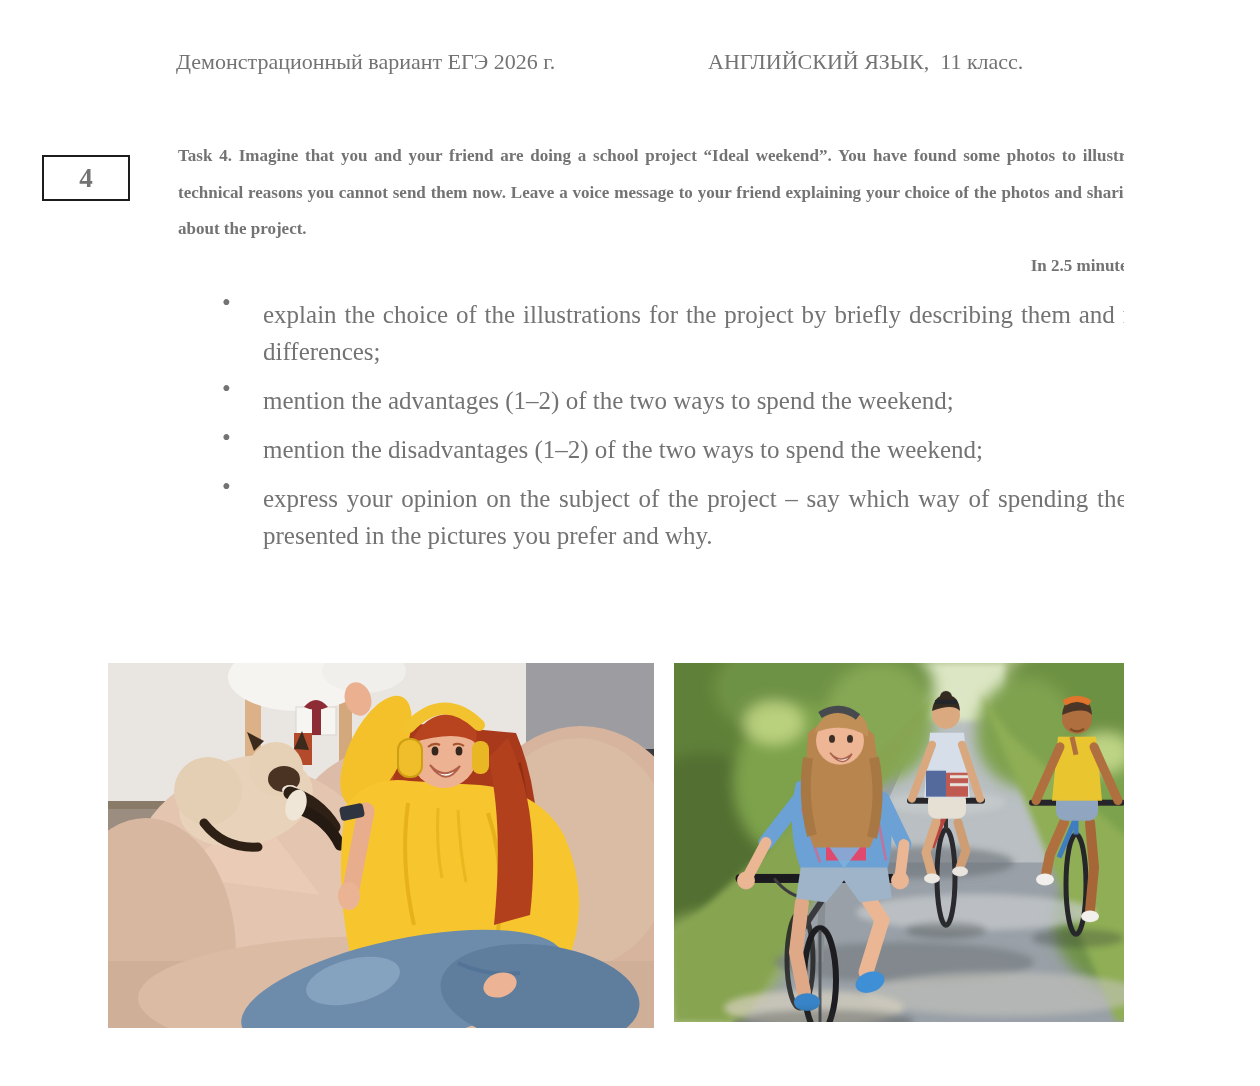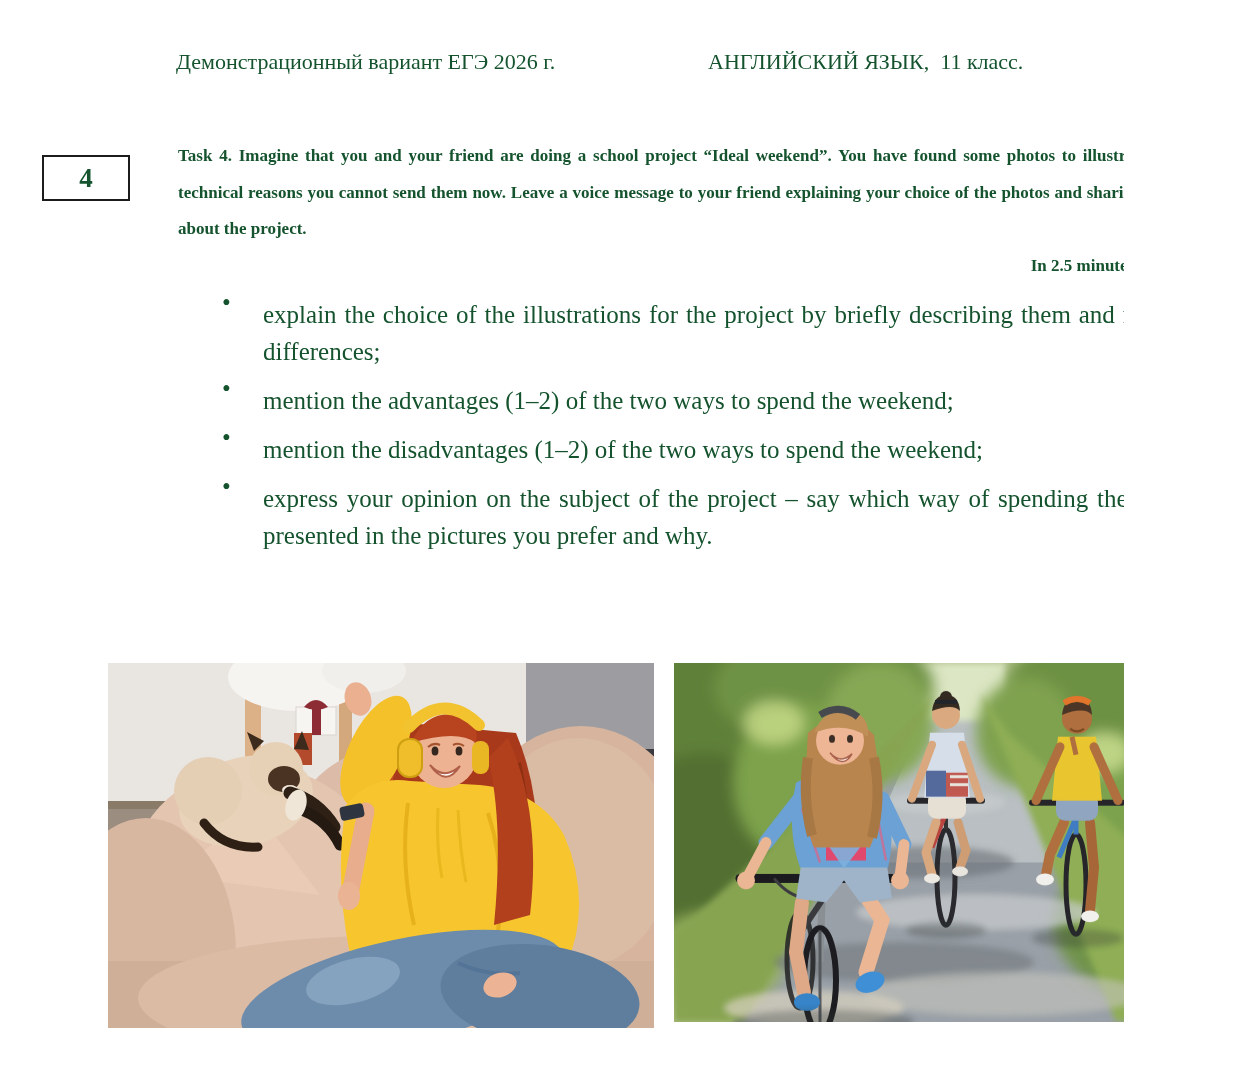--- a/index.html
+++ b/index.html
@@ -1,21 +1,21 @@
 <!DOCTYPE html>
 <html><head>
 <meta charset="utf-8">
 <style>
   html,body{margin:0;padding:0;background:#ffffff;}
   .page{
     position:relative;
     width:1124px;height:1086px;
     background:#ffffff;
     font-family:"Liberation Serif", serif;
-    color:#14532d;
+    color:#737373;
     overflow:hidden;
   }
   
   .pg-header span{position:absolute;font-size:22px;white-space:pre;}
   .h-left{left:176px;top:49px;}
   .h-center{left:708px;top:49px;}
   .h-right{left:1149px;top:49px;}
 
   
   .task-number-box{

